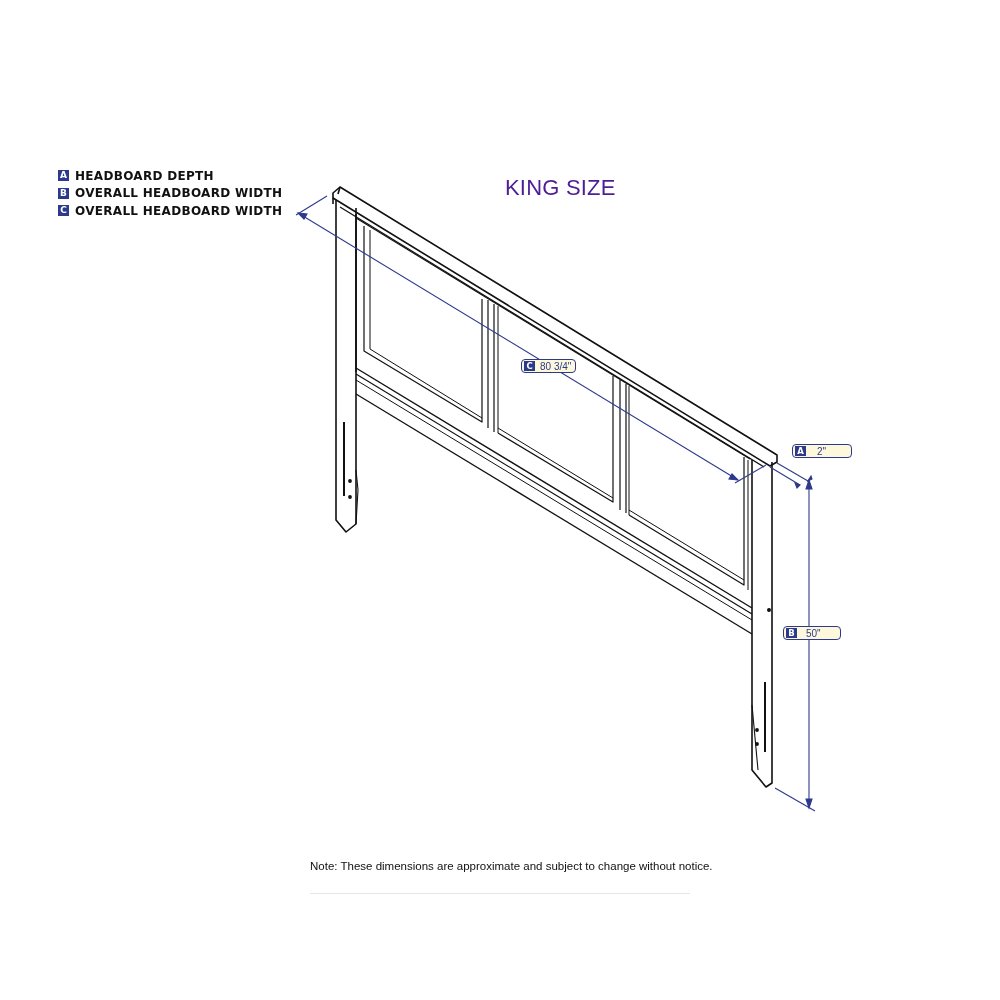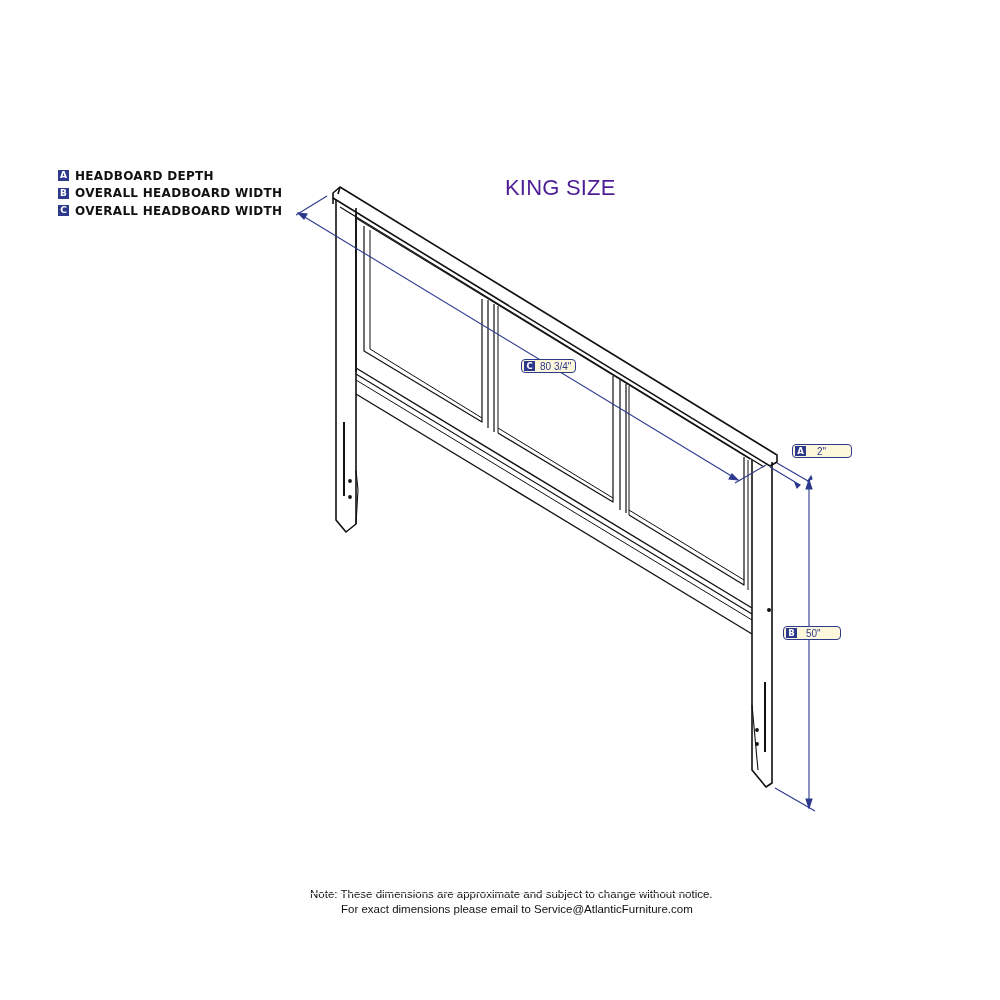--- a/index.html
+++ b/index.html
@@ -16,21 +16,21 @@
   .dim-tag {
     position: absolute; display: flex; align-items: center; height: 14px;
     border: 1px solid #2d3a8c; border-radius: 4px; background: #fdf8dc; padding: 0 4px 0 2px;
     box-sizing: border-box;
   }
   .dim-tag .badge {
     width: 11px; height: 10px; background: #2d3a8c; color: #fff; font-weight: bold; font-size: 8.5px;
     display: flex; align-items: center; justify-content: center; margin-right: 5px; font-family: "DejaVu Sans", sans-serif;
   }
   .dim-tag .val { font-size: 10px; color: #2d3a8c; font-family: "Liberation Sans", sans-serif; }
-  .note { position: absolute; left: 310px; top: 887px; font-size: 11.5px; color: #111; line-height: 15px; font-family: "Liberation Sans", sans-serif; }
+  .note { position: absolute; left: 310px; top: 859px; font-size: 11.5px; color: #111; line-height: 15px; font-family: "Liberation Sans", sans-serif; }
   .note .line2 { padding-left: 31px; }
   .note-rule { position: absolute; left: 310px; top: 893px; width: 380px; height: 1px; background: #e6e6e6; }
   svg.drawing { position: absolute; left: 0; top: 0; }
 </style>
 </head>
 <body>
 
 <div class="legend">
   <div class="legend-row">
     <span class="legend-badge">A</span>
@@ -124,15 +124,14 @@
   <span class="badge">A</span>
   <span class="val" style="margin-left:6px;">2"</span>
 </div>
 <div class="dim-tag" style="left:783px; top:626px; width:58px;">
   <span class="badge">B</span>
   <span class="val" style="margin-left:4px;">50"</span>
 </div>
 
 <div class="note">
   <div>Note:  These dimensions are approximate and subject to change without notice.</div>
-  <div class="line2">For exact dimensions please email to Service@AtlanticFurniture.com</div>
 </div>
 <div class="note-rule"></div>
 
 </body></html>

